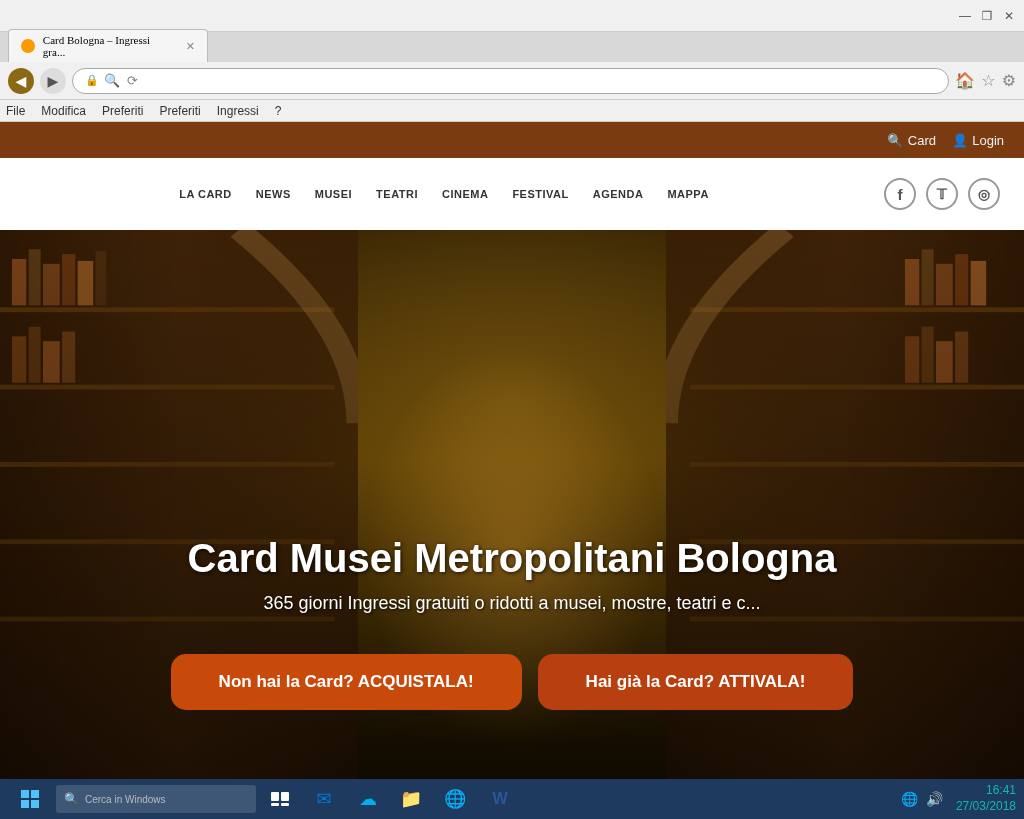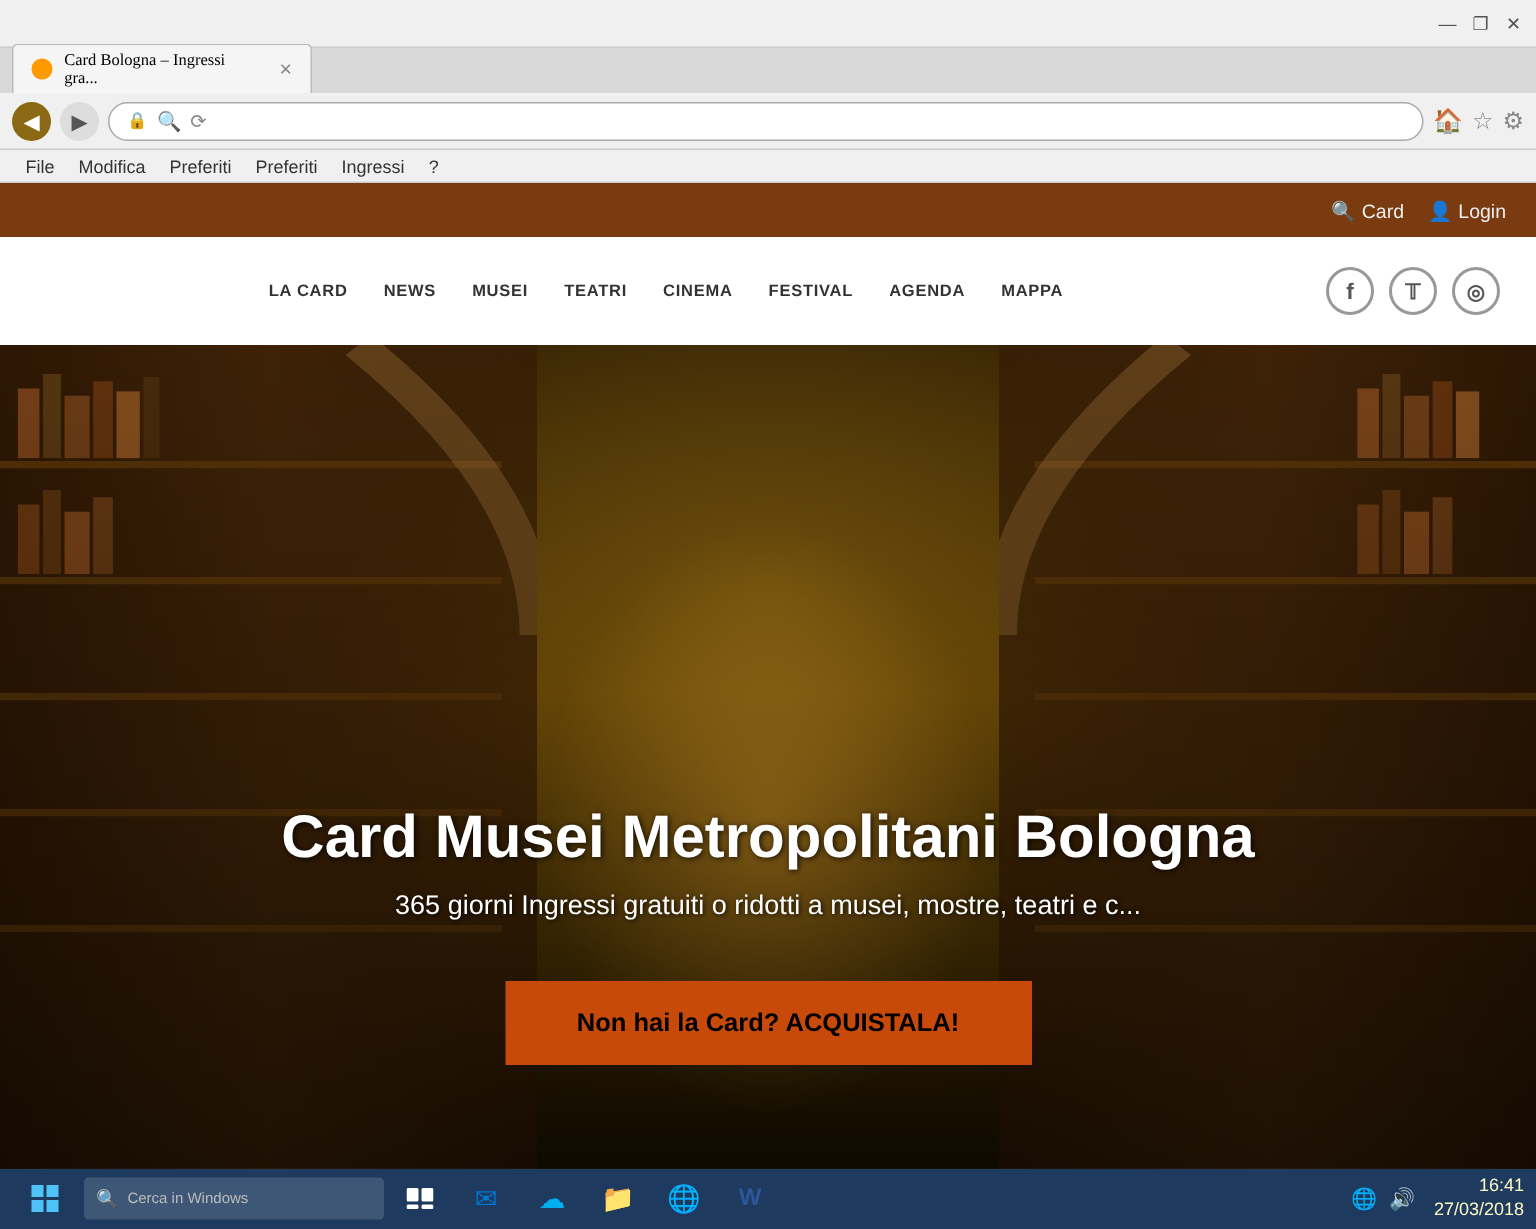--- a/index.html
+++ b/index.html
@@ -88,21 +88,21 @@
       max-width: 200px;
       font-family: Liberation Serif, serif;
     }
     .tab-favicon { width: 14px; height: 14px; background: #f90; border-radius: 50%; }
     .tab-close { margin-left: 4px; color: #888; font-size: 11px; cursor: pointer; }
     .browser-menubar {
       background: #f0f0f0;
       height: 22px;
       display: flex;
       align-items: center;
-      padding: 0 17px;
+      padding: 0 6px;
       gap: 16px;
       font-size: 12px;
       color: #333;
       border-bottom: 1px solid #ccc;
     }
     .menu-item { cursor: pointer; }
 
     
     .website {
       height: calc(819px - 32px - 38px - 30px - 22px - 40px);
@@ -263,26 +263,26 @@
       text-shadow: 1px 1px 3px rgba(0,0,0,0.8);
       margin-bottom: 40px;
     }
     .hero-buttons {
       display: flex;
       justify-content: center;
       gap: 16px;
     }
     .hero-btn {
       padding: 18px 48px;
-      border-radius: 0;
+      border-radius: 15px;
       border: none;
       font-size: 17px;
       font-weight: bold;
       cursor: pointer;
-      color: #000000;
+      color: #ffffff;
       min-width: 280px;
     }
     .hero-btn-buy {
       background: #c84a0a;
     }
     .hero-btn-activate {
       background: #b84010;
     }
 
     
@@ -325,21 +325,21 @@
       align-items: center;
       gap: 8px;
       color: white;
       font-size: 12px;
       padding: 0 8px;
     }
     .clock {
       text-align: right;
       line-height: 1.3;
       font-size: 12px;
-      color: #fef9c3;
+      color: #14b8a6;
     }
 
     
     .win-logo {
       display: grid;
       grid-template-columns: 1fr 1fr;
       gap: 2px;
       width: 18px;
       height: 18px;
     }
@@ -471,20 +471,21 @@
     </div>
 
     <div class="hero-glow"></div>
     <div class="hero-bg"></div>
 
     <div class="hero-content">
       <h1 class="hero-title">Card Musei Metropolitani Bologna</h1>
       <p class="hero-subtitle">365 giorni Ingressi gratuiti o ridotti a musei, mostre, teatri e c...</p>
       <div class="hero-buttons">
         <button class="hero-btn hero-btn-buy">Non hai la Card? ACQUISTALA!</button>
+        <button class="hero-btn hero-btn-activate">Hai già la Card? ATTIVALA!</button>
       </div>
     </div>
 
   </div>
 
 </div>
 
 <div class="taskbar">
   <button class="start-btn">
     <div class="win-logo">

